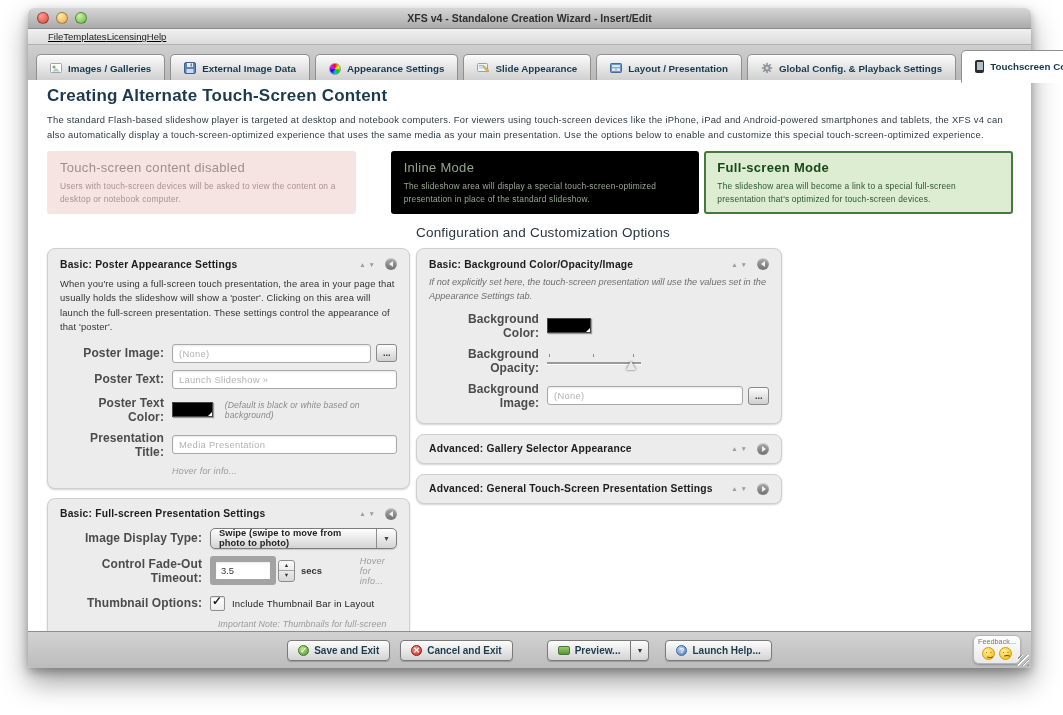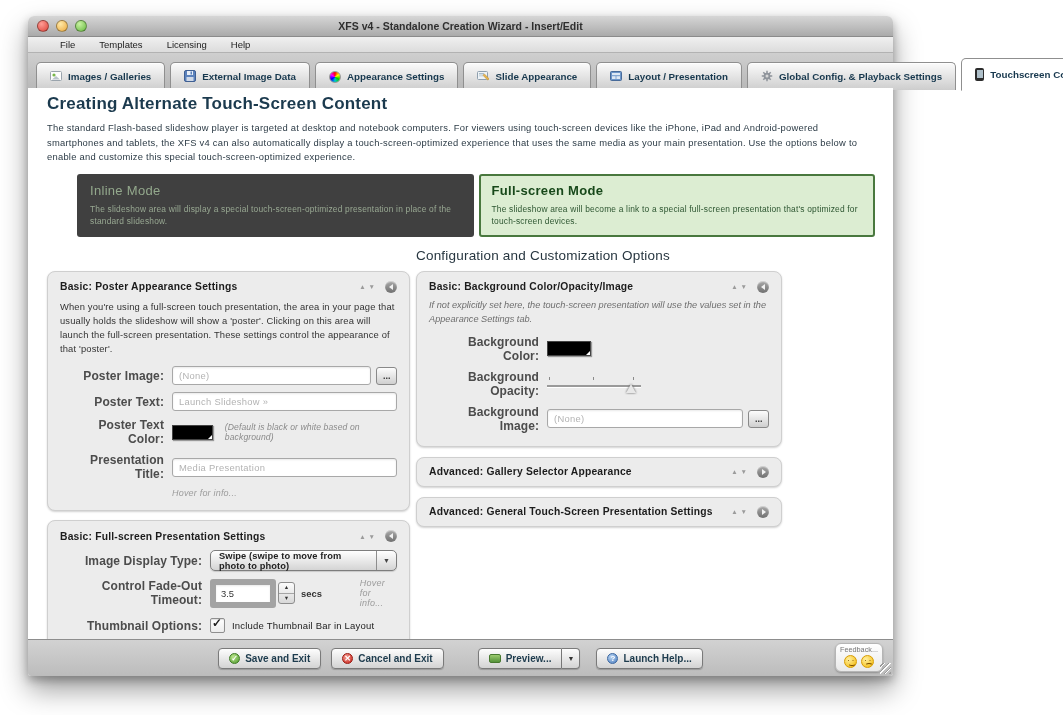--- a/index.html
+++ b/index.html
@@ -1,31 +1,31 @@
 <!DOCTYPE html>
 <html><head>
 <meta charset="utf-8">
 <style>
   html,body{margin:0;padding:0;}
   body{width:1063px;height:715px;background:#fff;position:relative;overflow:hidden;
        font-family:"Liberation Sans",sans-serif;-webkit-font-smoothing:antialiased;}
-  .window{position:absolute;left:28px;top:16px;width:865px;height:660px;background:#fff;
+  .window{position:absolute;left:28px;top:8px;width:1003px;height:660px;background:#fff;
     border-radius:6px 6px 3px 3px;box-shadow:0 14px 28px rgba(0,0,0,.38),0 4px 10px rgba(0,0,0,.28);}
   
   .titlebar{height:20px;background:linear-gradient(#d6d6d6,#aaa);border-radius:6px 6px 0 0;
     border-bottom:1px solid #8b8b8b;position:relative;display:flex;align-items:center;justify-content:center;}
   .title{font-size:10.5px;font-weight:bold;color:#2f2f2f;}
   .lights{position:absolute;left:9px;top:4px;display:flex;gap:7px;}
   .light{width:12px;height:12px;border-radius:50%;border:1px solid rgba(0,0,0,.35);box-sizing:border-box;}
   .light.red{background:radial-gradient(circle at 35% 30%,#ff9d96,#dc4338);}
   .light.yellow{background:radial-gradient(circle at 35% 30%,#ffe9a8,#eda93c);}
   .light.green{background:radial-gradient(circle at 35% 30%,#c9f2a2,#64b93e);}
   
   .menubar{height:15px;background:linear-gradient(#f0f0f0,#dcdcdc);border-bottom:1px solid #b2b2b2;
-    display:flex;align-items:center;padding-left:32px;gap:24px;}
+    display:flex;align-items:center;padding-left:20px;text-decoration:underline;}
   .menu-item{font-size:9.5px;color:#222;}
   
   .tabstrip{height:37px;background:linear-gradient(#cfcfcf,#b7b7b7);display:flex;align-items:flex-end;
     padding:0 0 0 8px;gap:5px;border-bottom:1px solid #9a9a9a;}
   .tab{height:27px;display:flex;align-items:center;gap:6px;padding:0 13px;border:1px solid #8f8f8f;border-bottom:none;
     border-radius:5px 5px 0 0;background:linear-gradient(#fbfbfb,#cdcdcd);font-size:9.8px;font-weight:bold;color:#17384e;
     white-space:nowrap;box-shadow:inset 0 1px 0 rgba(255,255,255,.7);}
   .tab.active{background:#fff;height:31px;margin-bottom:-1px;border-bottom:1px solid #fff;box-shadow:none;z-index:3;}
   .ticon{display:inline-block;flex:0 0 auto;}
   .wheel{width:12px;height:12px;border-radius:50%;background:conic-gradient(#f00,#ff0,#0c0,#0cc,#00f,#f0f,#f00);border:1px solid #999;box-sizing:border-box;}
@@ -36,21 +36,21 @@
   h1{margin:0 0 7px 0;font-size:17px;font-weight:600;color:#1b3a4e;letter-spacing:.2px;}
   .intro{font-size:9.4px;color:#2c3b46;line-height:1.55;letter-spacing:.25px;margin-bottom:9px;max-width:1000px;}
   
   .modes{display:flex;gap:5px;margin-bottom:11px;}
   .mode{flex:1;border-radius:3px;padding:9px 13px;box-sizing:border-box;min-height:62px;}
   .mode-title{font-size:13px;margin-bottom:5px;letter-spacing:.3px;}
   .mode-desc{font-size:8.4px;line-height:1.5;letter-spacing:.2px;}
   .mode-disabled{background:#f6e4e2;}
   .mode-disabled .mode-title{color:#a18d8a;}
   .mode-disabled .mode-desc{color:#a8928f;}
-  .mode-inline{background:#404040;margin-left:30px;}
+  .mode-inline{background:#000000;margin-left:30px;}
   .mode-inline .mode-title{color:#93a88c;}
   .mode-inline .mode-desc{color:#98a892;}
   .mode-fullscreen{background:#e2f0da;}
   .mode-fullscreen .mode-title{color:#8aa383;}
   .mode-fullscreen .mode-desc{color:#8fa689;}
   .mode-fullscreen.checked{background:#dcedd2;border:2px solid #49783e;padding:7px 11px;}
   .mode-fullscreen.checked .mode-title{color:#17481a;font-weight:bold;}
   .mode-fullscreen.checked .mode-desc{color:#2c5530;}
   .config-heading{font-size:13.5px;color:#273640;margin:2px 0 8px 369px;letter-spacing:.2px;}
   .cols{display:flex;gap:6px;align-items:flex-start;}
@@ -228,20 +228,24 @@
       <span class="ticon phone"></span>
       <span>Touchscreen Content</span>
     </div>
   </div>
 
   <div class="content">
     <h1>Creating Alternate Touch-Screen Content</h1>
     <div class="intro">The standard Flash-based slideshow player is targeted at desktop and notebook computers.  For viewers using touch-screen devices like the iPhone, iPad and Android-powered smartphones and tablets, the XFS v4 can also automatically display a touch-screen-optimized experience that uses the same media as your main presentation.  Use the options below to enable and customize this special touch-screen-optimized experience.</div>
 
     <div class="modes">
+      <div class="mode mode-disabled">
+        <div class="mode-title">Touch-screen content disabled</div>
+        <div class="mode-desc">Users with touch-screen devices will be asked to view the content on a desktop or notebook computer.</div>
+      </div>
       <div class="mode mode-inline">
         <div class="mode-title">Inline Mode</div>
         <div class="mode-desc">The slideshow area will display a special touch-screen-optimized presentation in place of the standard slideshow.</div>
       </div>
       <div class="mode mode-fullscreen checked">
         <div class="mode-title">Full-screen Mode</div>
         <div class="mode-desc">The slideshow area will become a link to a special full-screen presentation that's optimized for touch-screen devices.</div>
       </div>
     </div>
 

